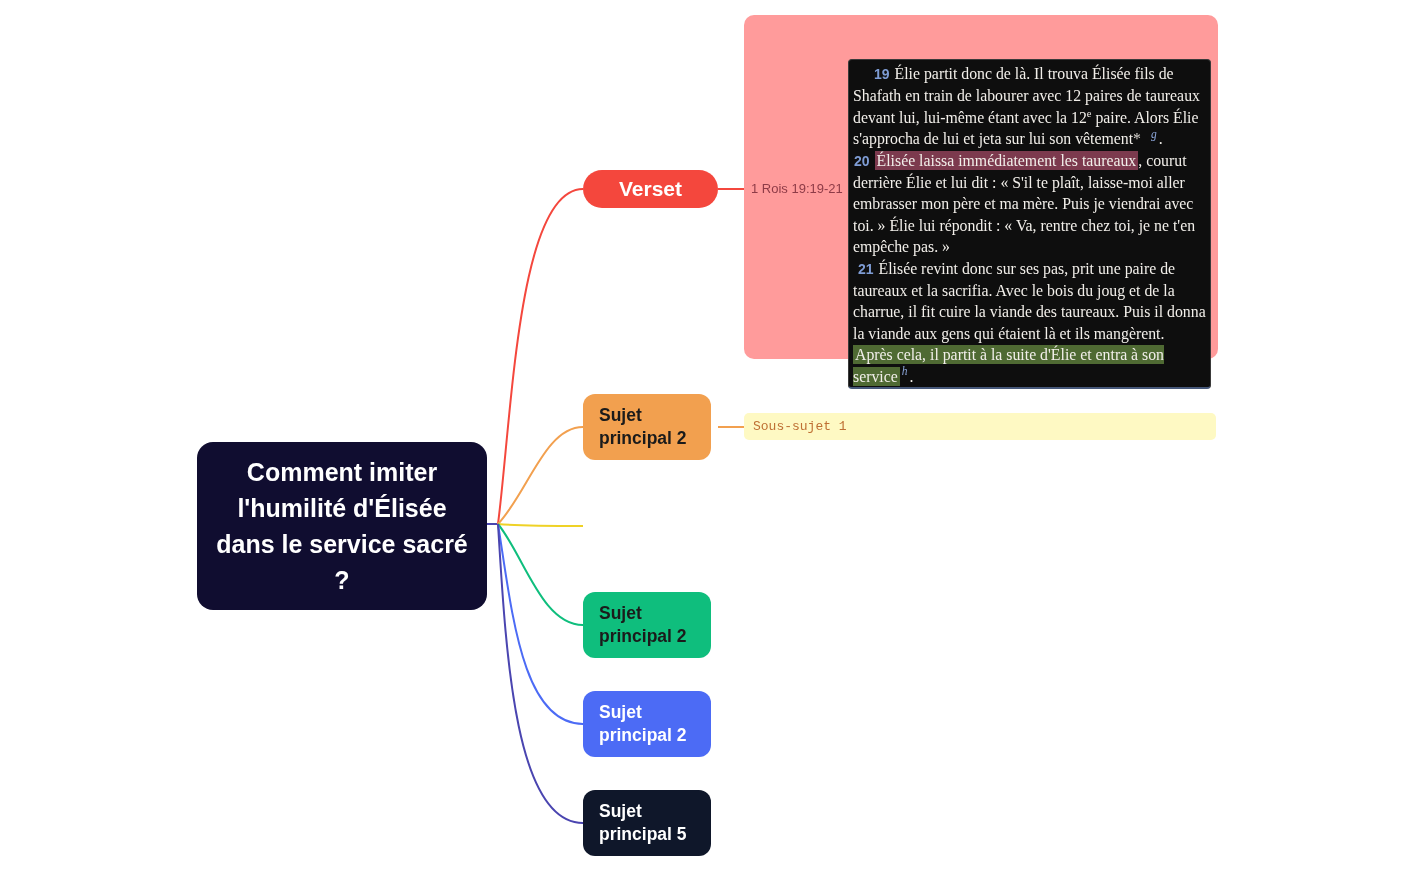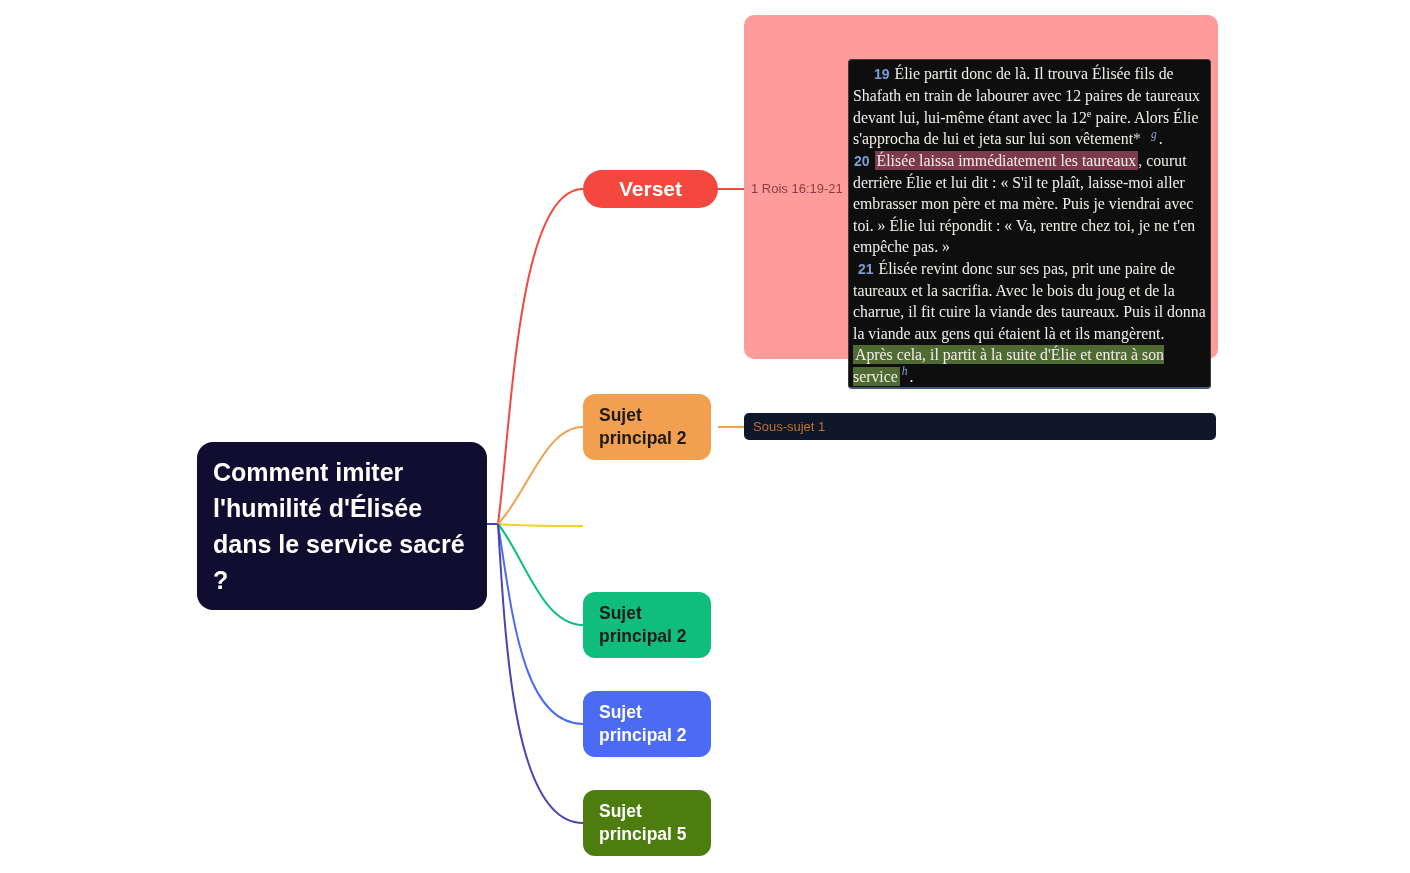--- a/index.html
+++ b/index.html
@@ -15,21 +15,21 @@
     position:absolute;z-index:2;box-sizing:border-box;
     display:flex;align-items:center;
     font-weight:700;
   }
   
   .central{
     left:197px;top:442px;width:290px;height:168px;
     border-radius:16px;justify-content:center;
   }
   .central .lbl{
-    font-size:25px;line-height:36px;padding:0 16px;
+    font-size:25px;line-height:36px;text-align:center;padding:0 16px;
   }
   
   .n-verset{
     left:583px;top:170px;width:135px;height:38px;
     border-radius:19px;justify-content:center;
   }
   .n-verset .lbl{font-size:21px;}
   
   .subject{
     width:128px;height:66px;border-radius:12px;left:583px;
@@ -109,29 +109,29 @@
 
 
   <div class="node subject n-s3" style="background-color: rgb(15, 190, 125); color: rgb(27, 27, 27);">
     <div class="lbl">Sujet principal 2</div>
   </div>
 
   <div class="node subject n-s4" style="background-color: rgb(76, 107, 245); color: rgb(255, 255, 255);">
     <div class="lbl">Sujet principal 2</div>
   </div>
 
-  <div class="node subject n-s5" style="background-color: #4d7c0f; color: rgb(255, 255, 255);">
+  <div class="node subject n-s5" style="background-color: #0f172a; color: rgb(255, 255, 255);">
     <div class="lbl">Sujet principal 5</div>
   </div>
 
   <div class="verse-panel" style="background-color: rgb(255, 155, 155);">
-    <div class="verse-ref" style="color: rgb(142, 59, 71);">1 Rois 16:19-21</div>
+    <div class="verse-ref" style="color: rgb(142, 59, 71);">1 Rois 19:19-21</div>
     <div class="verse-box" style="background-color: rgb(14, 14, 14);">
         <p class="verse-p"><span class="seg-vnum">19</span><span class="seg-text">Élie partit donc de là. Il trouva Élisée fils de Shafath en train de labourer avec 12 paires de taureaux devant lui, lui-même étant avec la 12</span><span class="seg-sup">e</span><span class="seg-text"> paire. Alors Élie s'approcha de lui et jeta sur lui son vêtement</span><span class="seg-star">*</span><span class="seg-fnote">g</span><span class="seg-text">. </span><span class="seg-vnum">20</span><span class="seg-hlred">Élisée laissa immédiatement les taureaux</span><span class="seg-text">, courut derrière Élie et lui dit : « S'il te plaît, laisse-moi aller embrasser mon père et ma mère. Puis je viendrai avec toi. » Élie lui répondit : « Va, rentre chez toi, je ne t'en empêche pas. »</span></p>
         <p class="verse-p"><span class="seg-vnum">21</span><span class="seg-text">Élisée revint donc sur ses pas, prit une paire de taureaux et la sacrifia. Avec le bois du joug et de la charrue, il fit cuire la viande des taureaux. Puis il donna la viande aux gens qui étaient là et ils mangèrent. </span><span class="seg-hlgreen">Après cela, il partit à la suite d'Élie et entra à son service</span><span class="seg-fnote">h</span><span class="seg-text">.</span></p>
       </div>
   </div>
 
-  <div class="subtopic-bar" style="background-color: #0f172a; color: rgb(190, 111, 51);">
+  <div class="subtopic-bar" style="background-color: #fef9c3; color: rgb(190, 111, 51); font-family: Liberation Mono, monospace;">
     <div class="lbl">Sous-sujet 1</div>
   </div>
 
 </div>
 
 </body></html>

